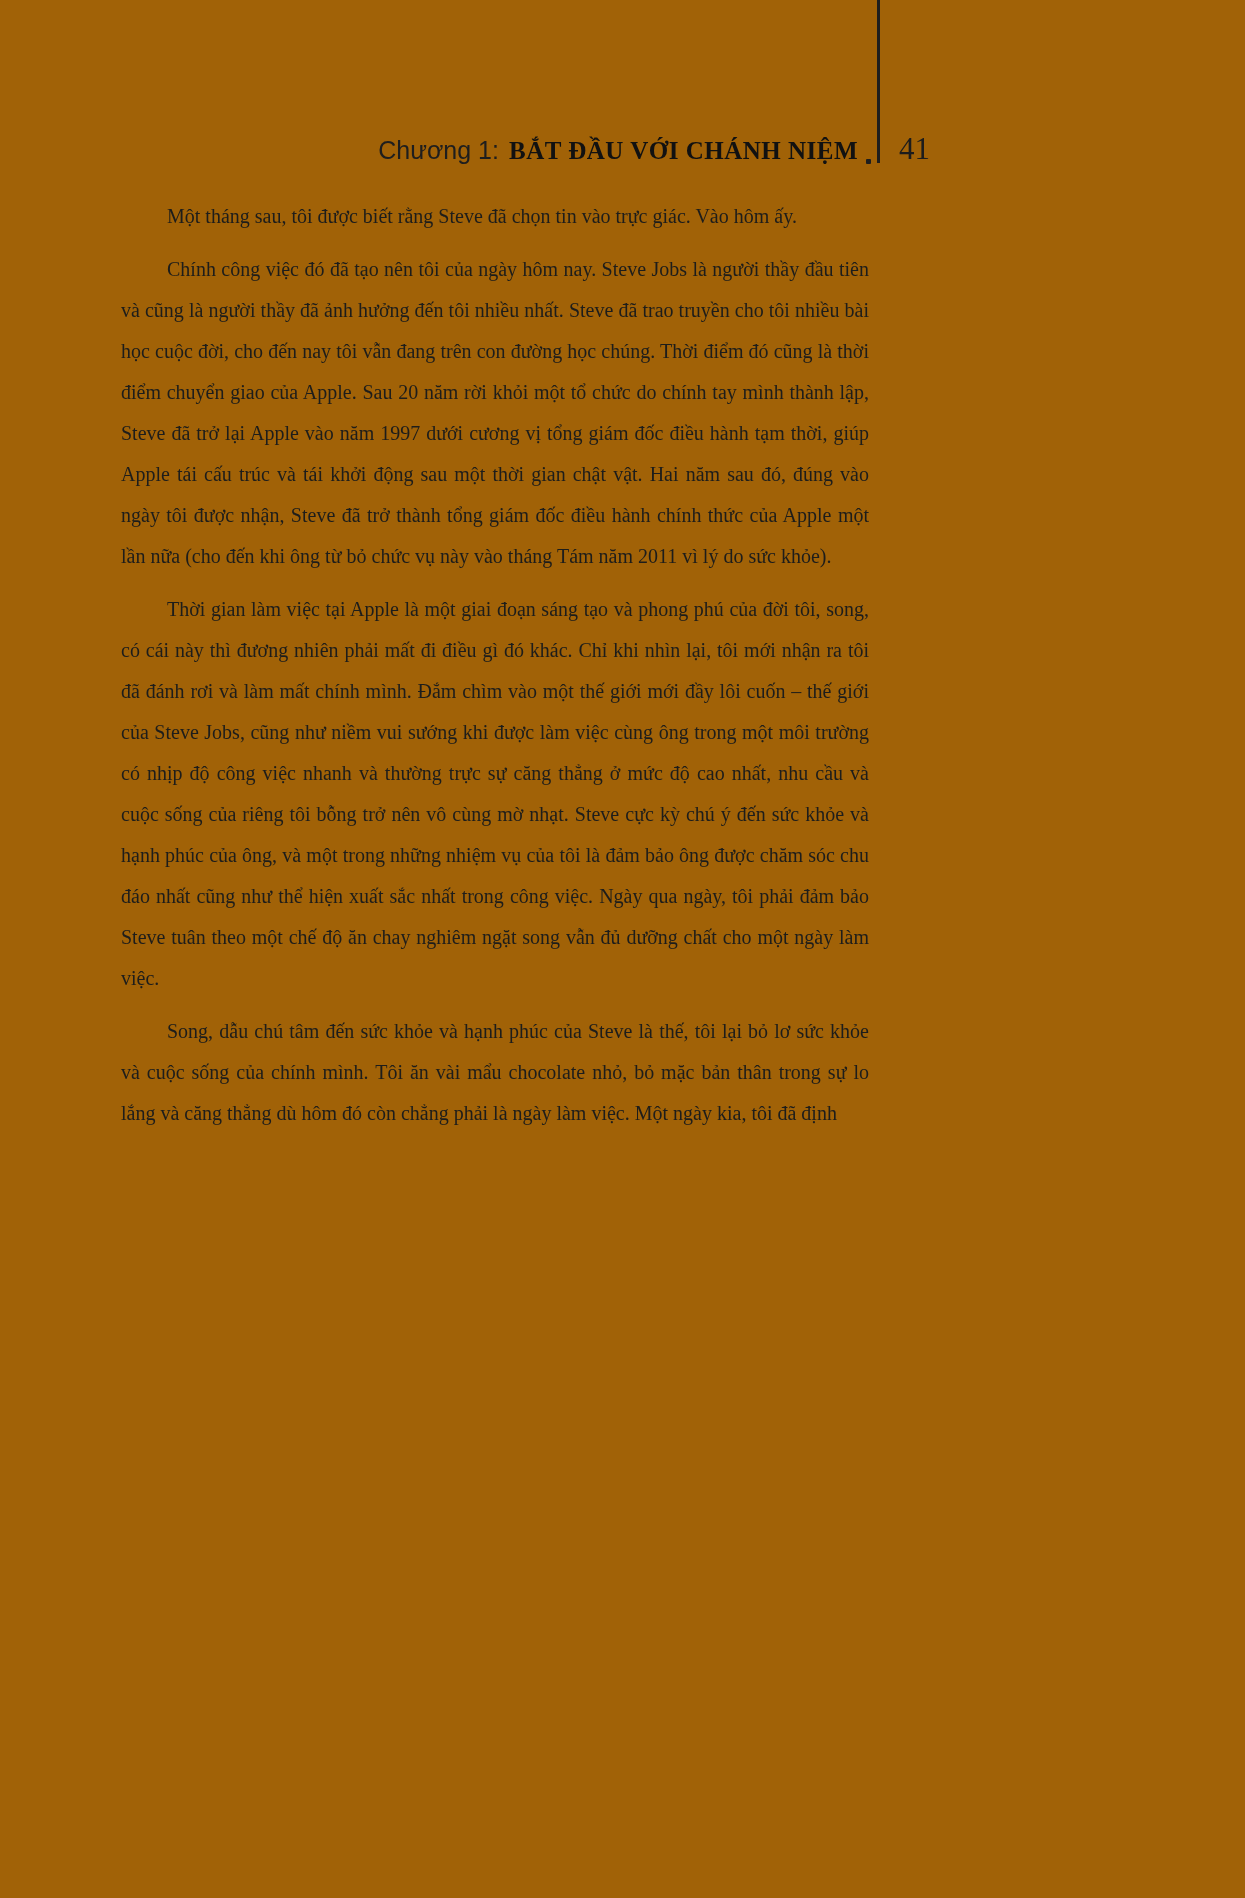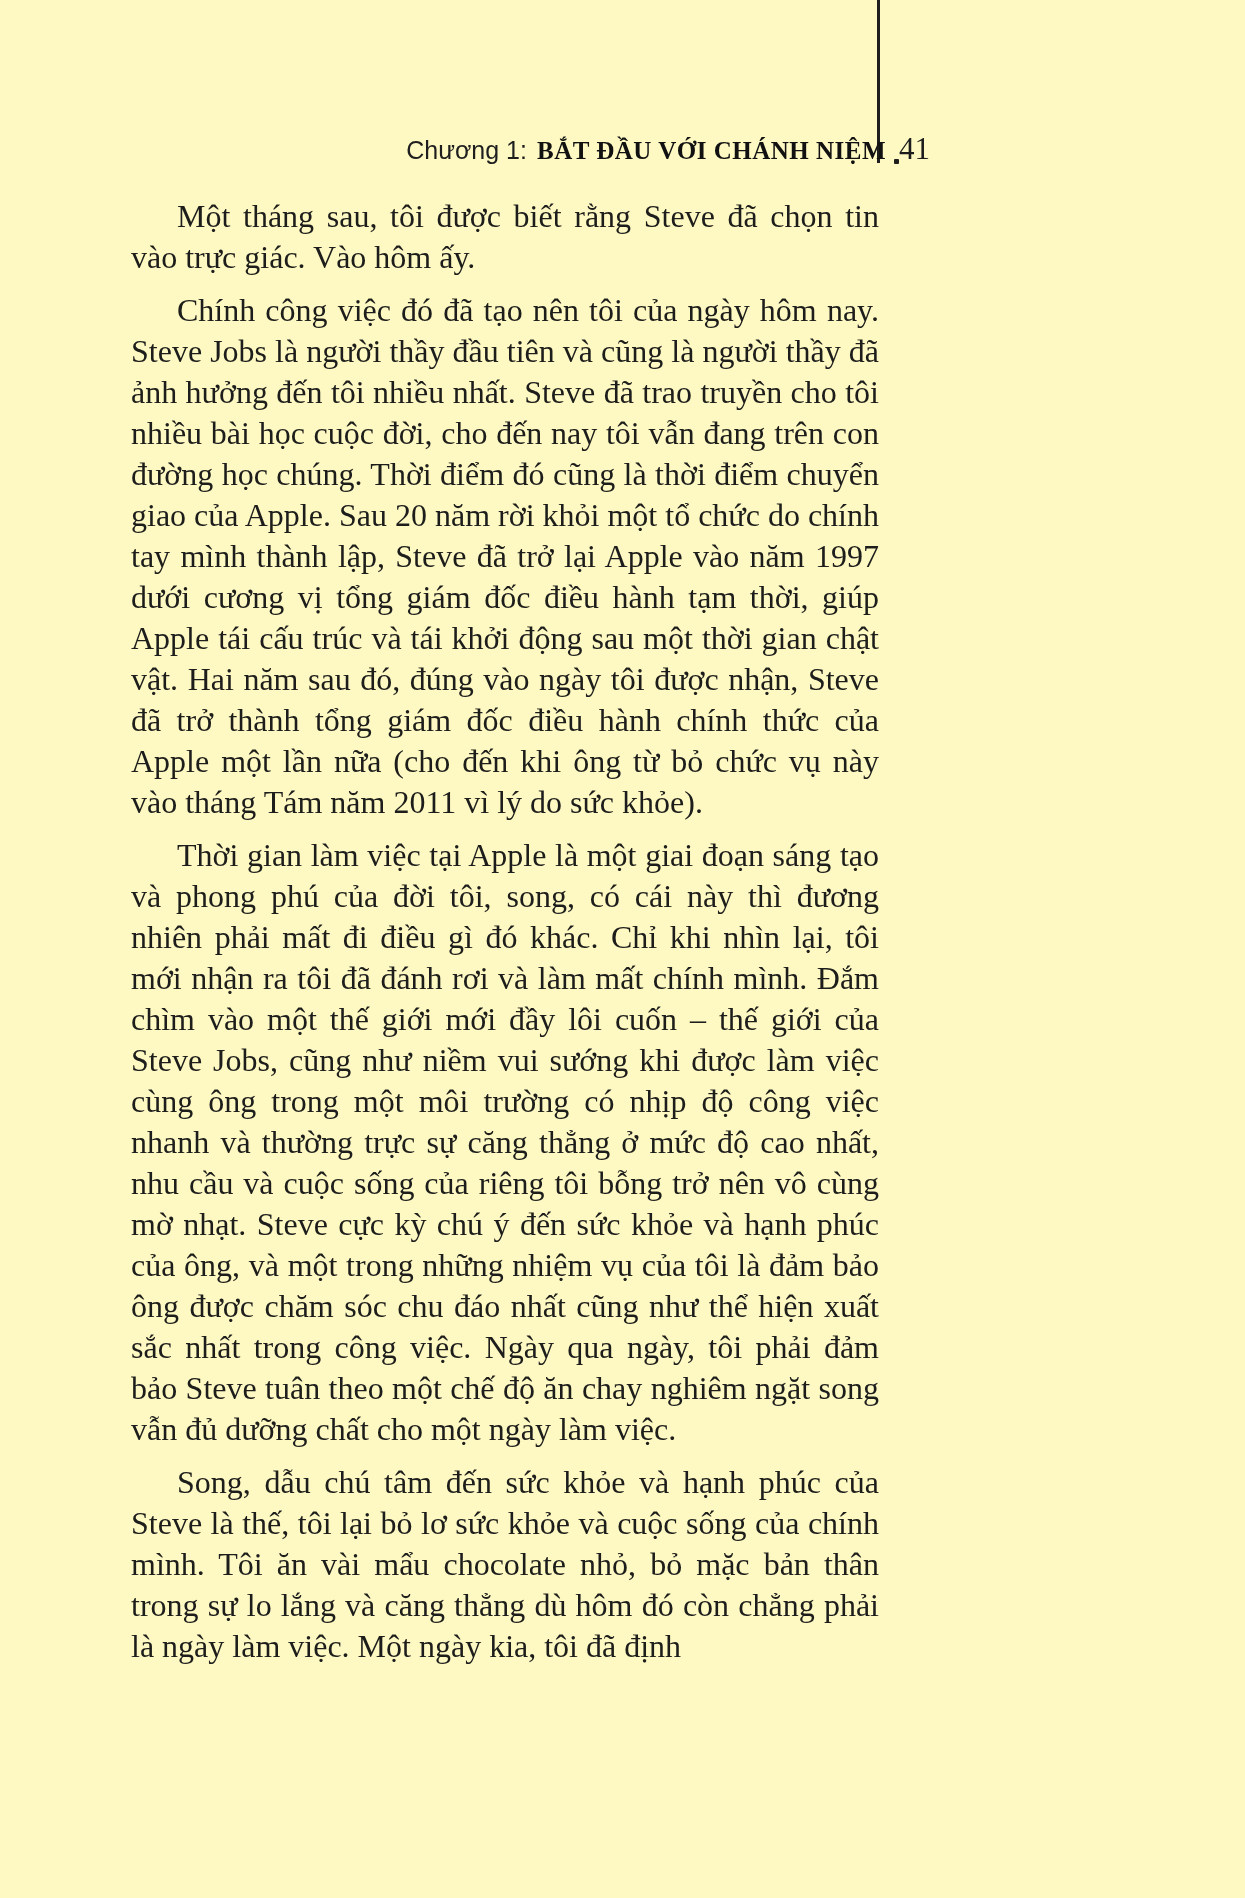--- a/index.html
+++ b/index.html
@@ -11,21 +11,21 @@
     height: 1898px;
     background: #ffffff;
     position: relative;
     font-family: "Liberation Serif", "DejaVu Serif", serif;
     color: #1c1c1c;
     overflow: hidden;
   }
   .page {
     position: absolute;
     inset: 0;
-    background: #fef9c3;
+    background: #a16207;
   }
   
   .header-rule {
     position: absolute;
     left: 877px;
     top: 0;
     width: 3px;
     height: 163px;
     background: #1e1e1e;
   }
@@ -60,27 +60,28 @@
     border-radius: 1px;
     margin-left: 8px;
     align-self: flex-end;
     margin-bottom: 3px;
   }
   .page-number {
     font-family: "Liberation Serif", "DejaVu Serif", serif;
     font-size: 31px;
     font-weight: 400;
     color: #1c1c1c;
+    margin-left: 28px;
   }
   .body-text {
     position: absolute;
     top: 196px;
-    left: 131px;
+    left: 121px;
     width: 748px;
-    font-size: 32px;
+    font-size: 20px;
     line-height: 41px;
     text-align: justify;
     color: #1d1d1b;
     font-family: Liberation Serif, serif;
   }
   .body-text p {
     margin: 0 0 12px 0;
     text-indent: 46px;
   }
 </style>

